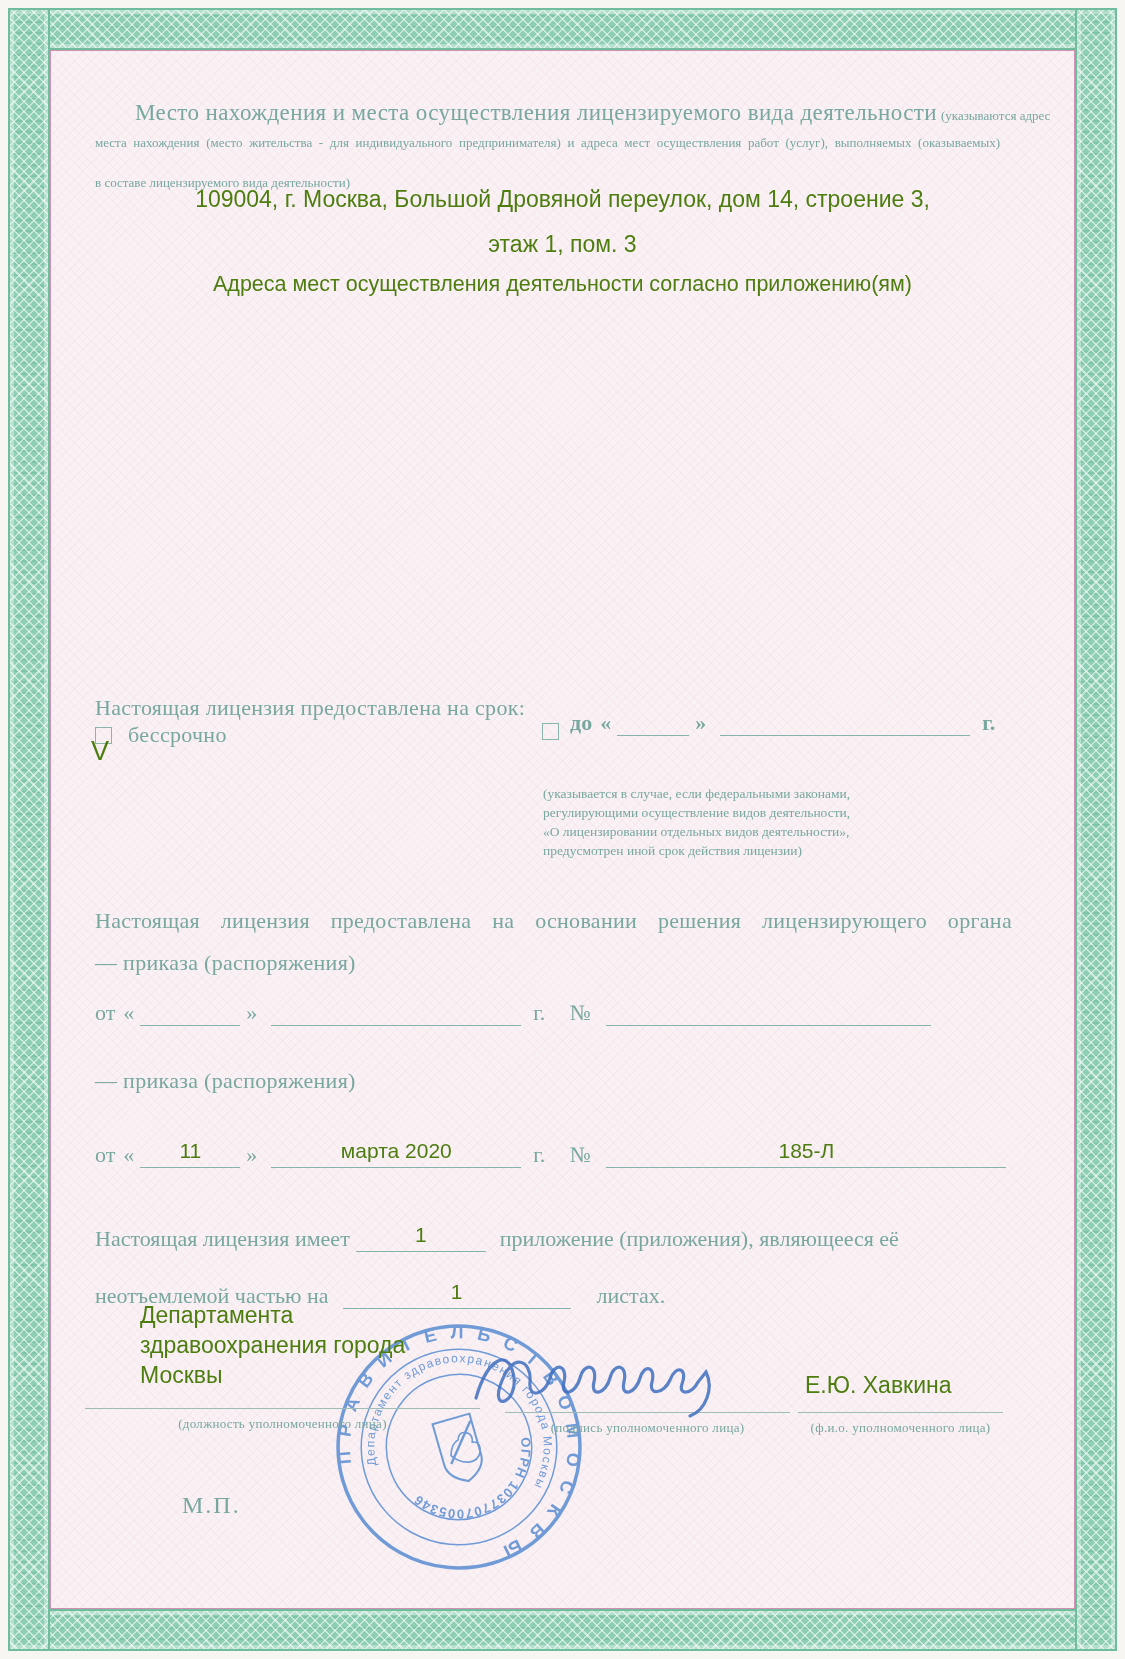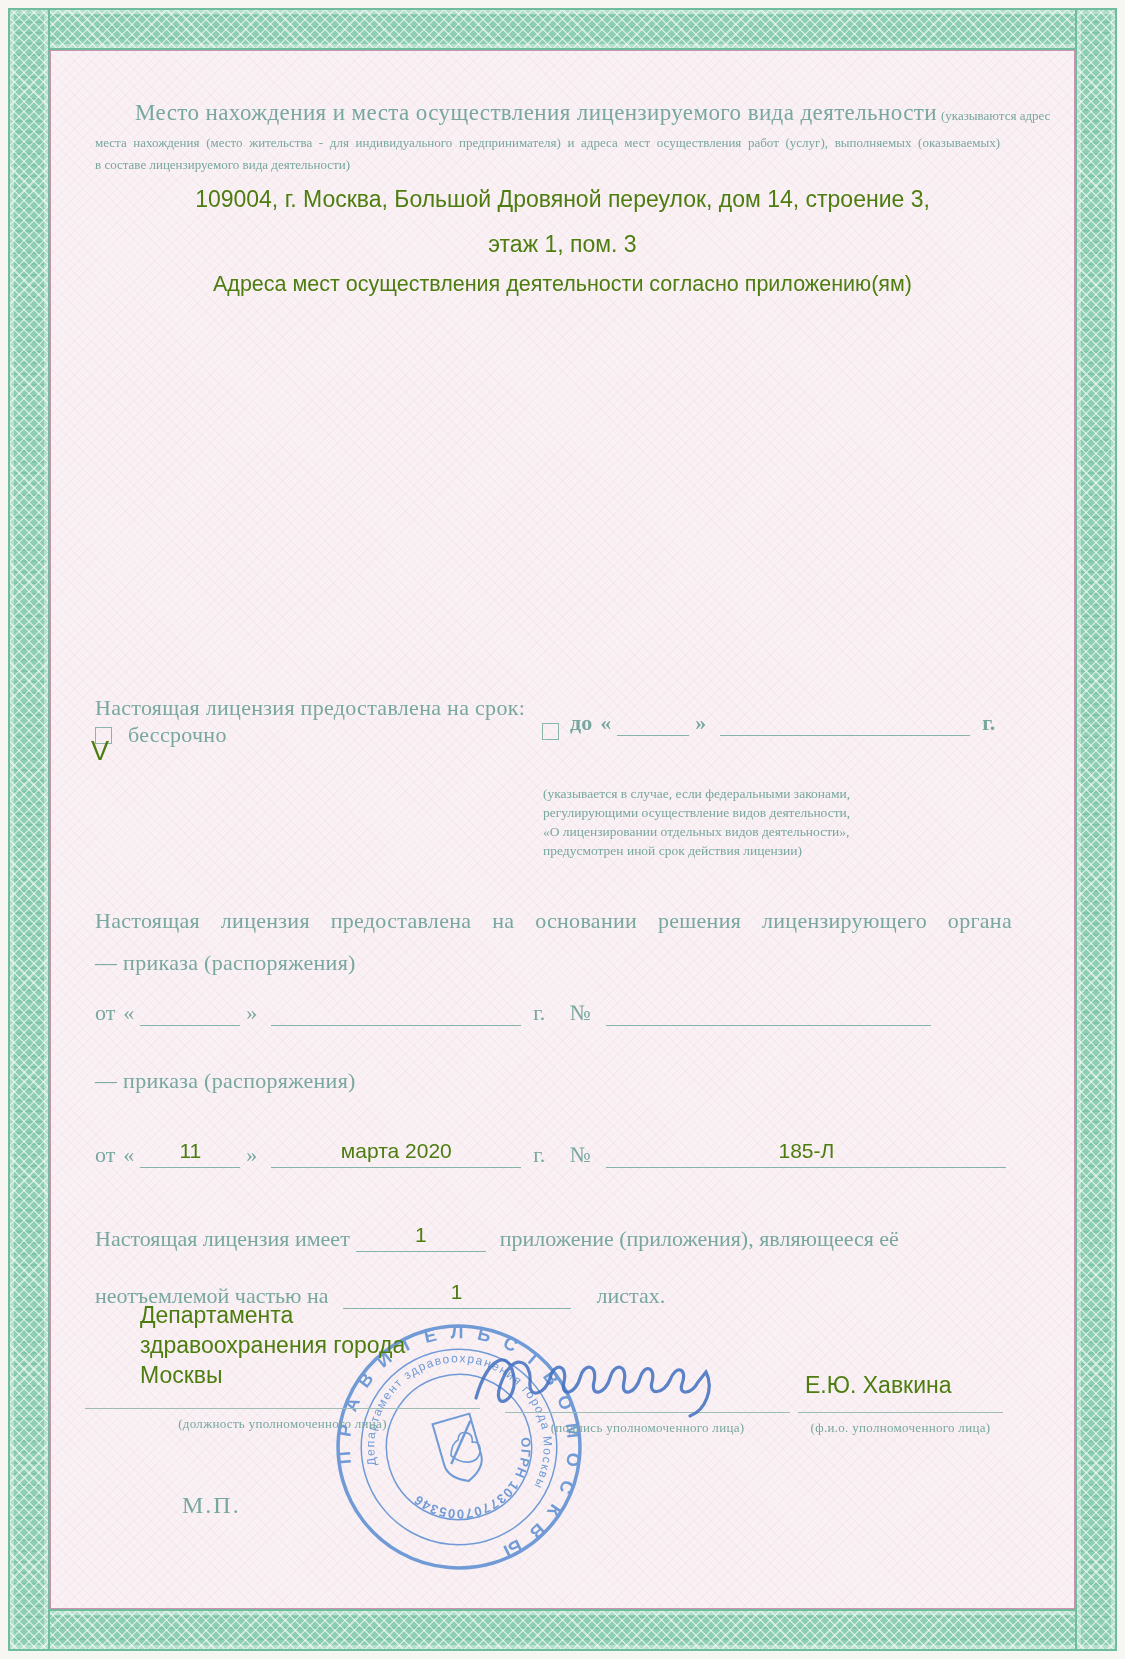--- a/index.html
+++ b/index.html
@@ -65,21 +65,21 @@
 <div class="band band-left"></div>
 <div class="band band-right"></div>
 <div class="sheet"></div>
 
 <div class="abs" style="left:95px; top:100px; width:905px;">
   <div class="jline">
     <span class="teal h-big">Место нахождения и места осуществления лицензируемого вида деятельности</span>
     <span class="teal h-small">(указываются адрес</span>
   </div>
   <div class="teal h-small jline" style="margin-top:9px;">места нахождения (место жительства - для индивидуального предпринимателя) и адреса мест осуществления работ (услуг), выполняемых (оказываемых)</div>
-  <div class="teal h-small" style="margin-top:6px;">в составе лицензируемого вида деятельности)</div>
+  <div class="teal h-small" style="margin-top:24px;">в составе лицензируемого вида деятельности)</div>
 </div>
 
 <div class="abs ink" style="left:60px; top:186px; width:1005px; text-align:center; font-size:23px;">109004, г. Москва, Большой Дровяной переулок, дом 14, строение 3,</div>
 <div class="abs ink" style="left:60px; top:231px; width:1005px; text-align:center; font-size:23px;">этаж 1, пом. 3</div>
 <div class="abs ink" style="left:60px; top:272px; width:1005px; text-align:center; font-size:21.5px;">Адреса мест осуществления деятельности согласно приложению(ям)</div>
 
 <div class="abs teal body-line" style="left:95px; top:695px;">Настоящая лицензия предоставлена на срок:</div>
 
 <span class="abs cbox" style="left:95px; top:727px;"></span>
 <div class="abs ink" style="left:91px; top:736px; font-size:27px;">V</div>

